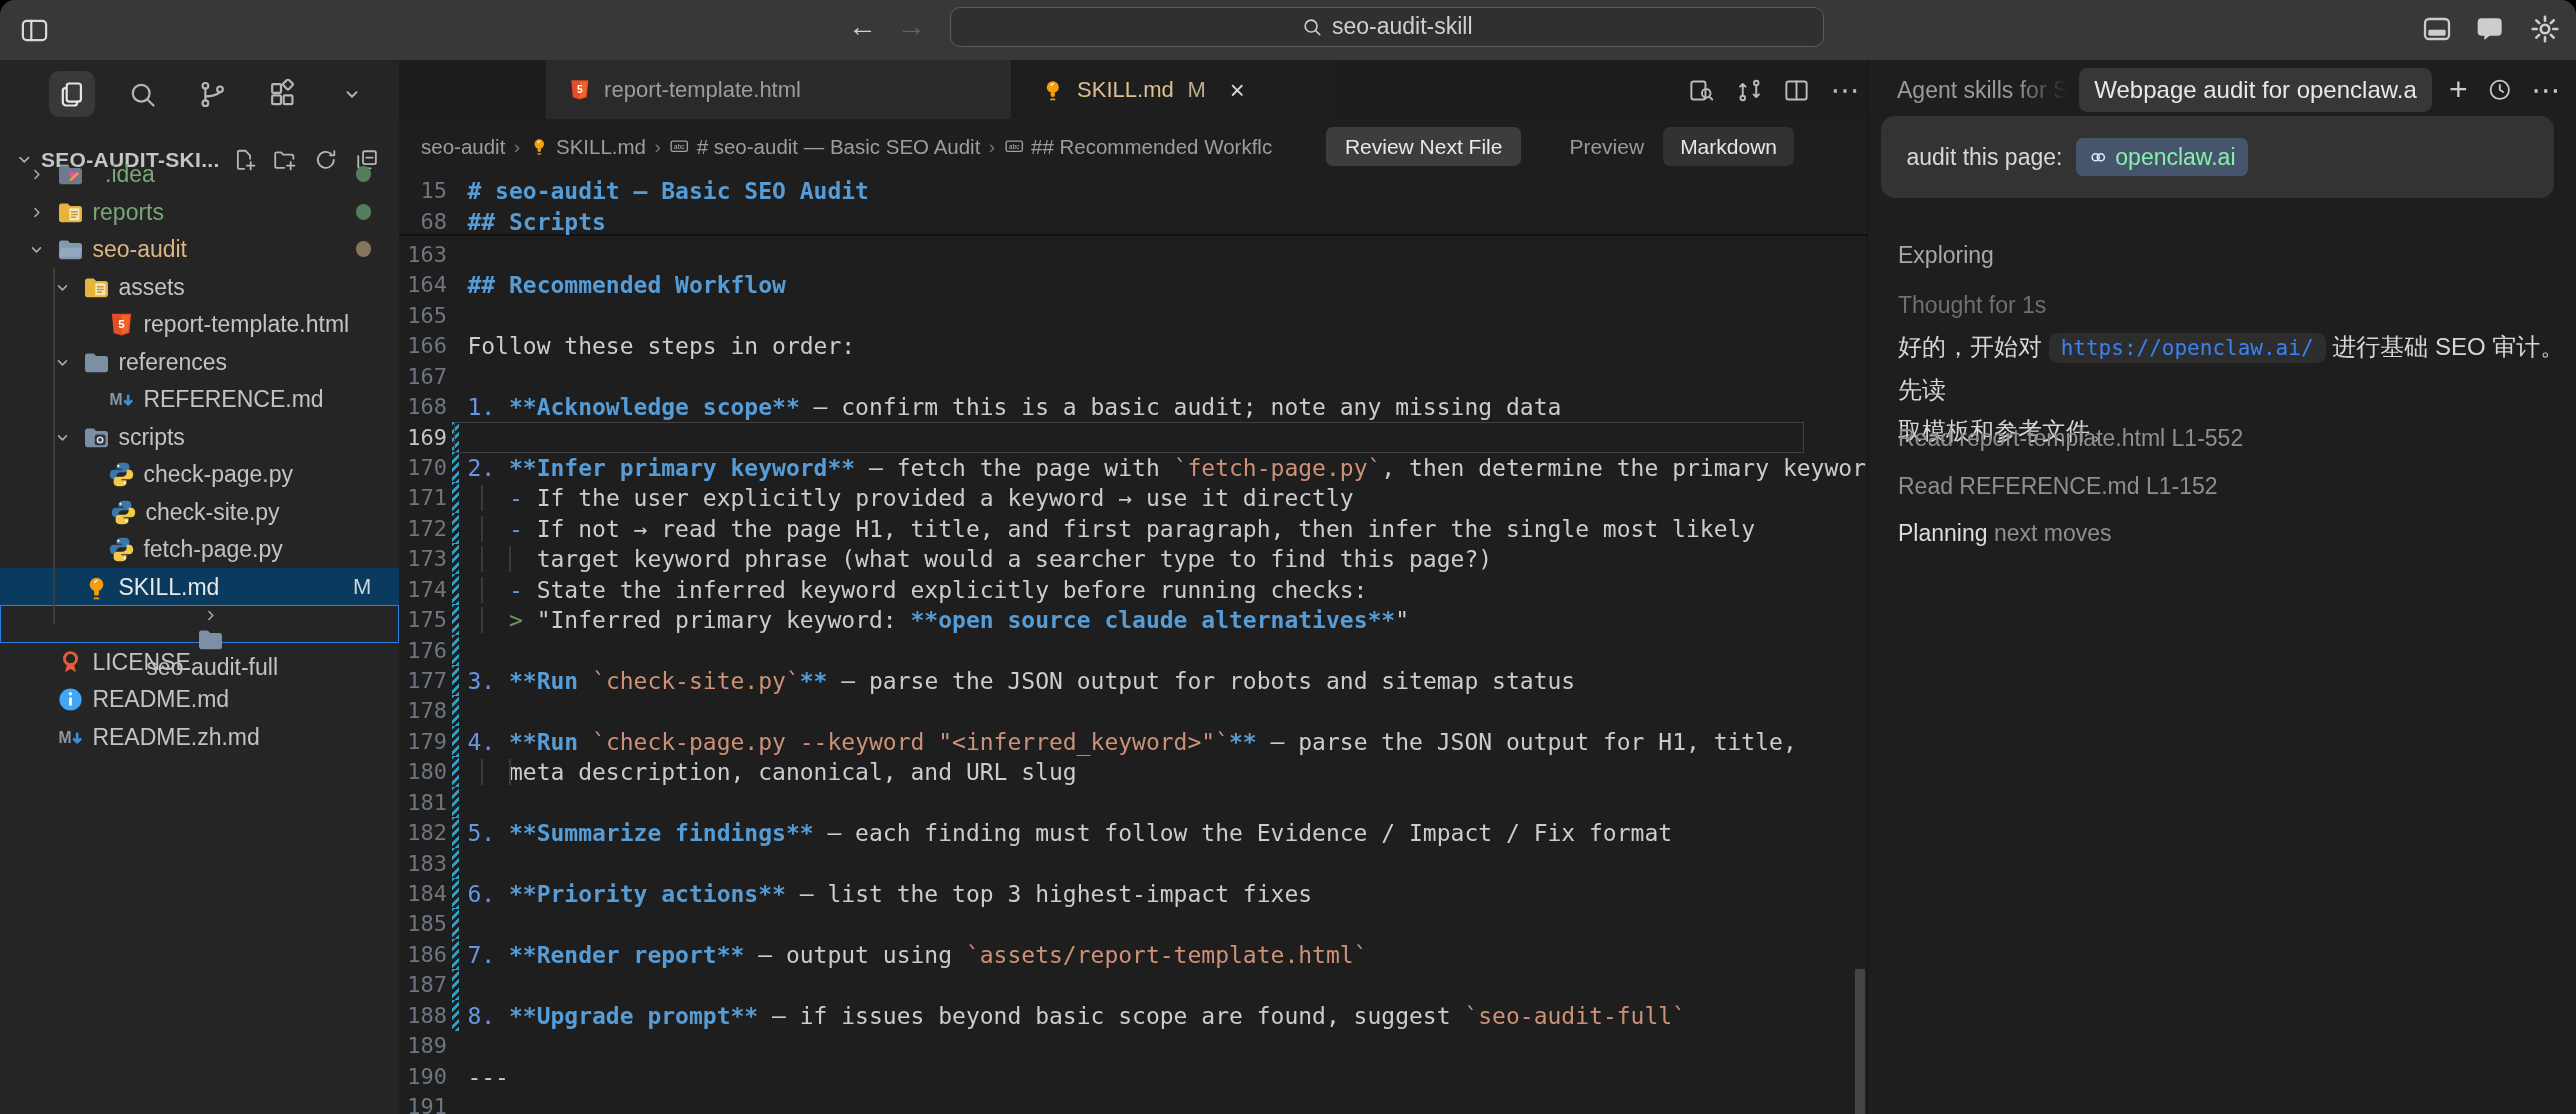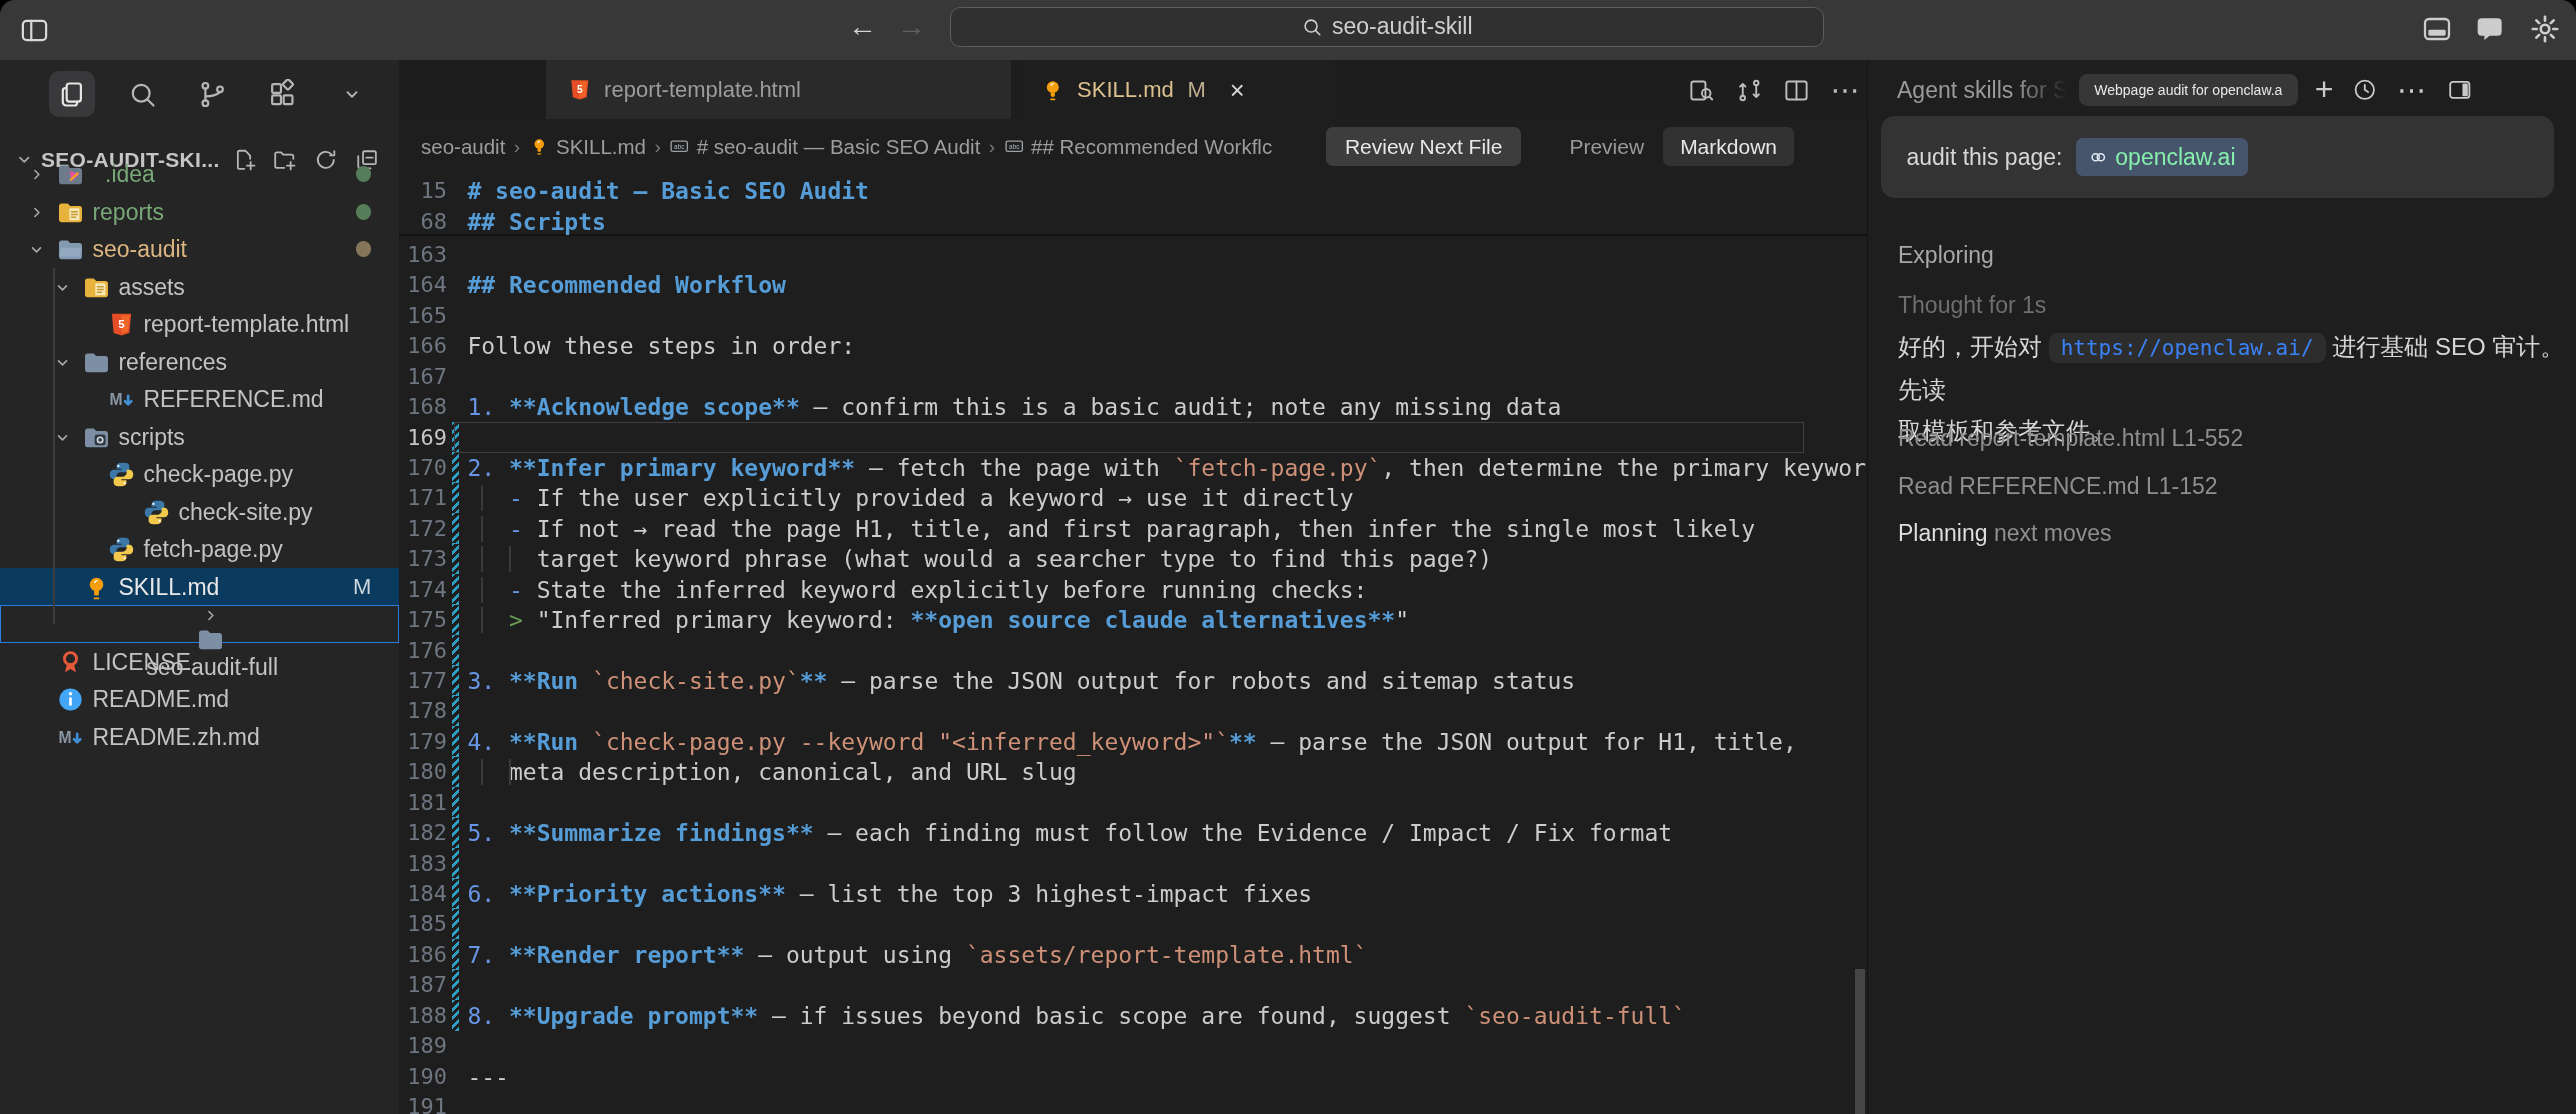--- a/index.html
+++ b/index.html
@@ -65,21 +65,21 @@
   .s-n{color:#6796e6;}
   .s-c{color:#ce9178;}
   .s-q{color:#6a9955;}
   .s-t{color:#cccccc;}
   .vscroll{position:absolute;left:1456px;top:794px;width:10.2px;height:147px;background:#454545;}
   
   .panel{position:absolute;left:1867px;top:60px;width:709px;height:1055px;background:#1e1e1e;border-left:1.7px solid #141414;}
   .p-head{position:absolute;left:0;top:0;width:100%;height:60px;display:flex;align-items:center;}
   .p-title{margin-left:29px;font-size:23px;color:#9a9a9a;white-space:nowrap;overflow:hidden;width:170px;position:relative;flex:none;}
   .p-title::after{content:"";position:absolute;right:0;top:0;bottom:0;width:51px;background:linear-gradient(90deg,rgba(30,30,30,0),#1e1e1e);}
-  .p-tab{flex:none;margin-left:12px;background:#373737;color:#e8e8e8;font-size:14px;border-radius:8.5px;padding:7.7px 15.3px;white-space:nowrap;max-width:358px;overflow:hidden;}
+  .p-tab{flex:none;margin-left:12px;background:#373737;color:#e8e8e8;font-size:24px;border-radius:8.5px;padding:7.7px 15.3px;white-space:nowrap;max-width:358px;overflow:hidden;}
   .p-hicons{display:flex;align-items:center;gap:19px;color:#c9c9c9;margin-left:17px;}
   .bubble{position:absolute;left:12.8px;top:56px;width:673px;height:82px;background:#333333;border-radius:13.6px;display:flex;align-items:center;padding-left:25.6px;gap:13.6px;font-size:23px;color:#d8d8d8;}
   .oc-chip{display:flex;align-items:center;gap:6.8px;background:#46556b;border-radius:6.8px;padding:5.1px 12px;color:#86efac;}
   .p-status{position:absolute;left:30px;font-size:23px;color:#a8a8a8;}
   .p-thought{position:absolute;left:30px;font-size:23px;color:#6f6f6f;}
   .p-zh{position:absolute;left:30px;font-size:24px;color:#d6d6d6;line-height:41px;}
   .zh-code{font-family:"DejaVu Sans Mono",monospace;font-size:21px;background:#2d2d2d;border-radius:8.5px;padding:2.6px 12px;color:#3b82f6;}
   .p-read{position:absolute;left:30px;font-size:23px;color:#8f8f8f;}
   .p-plan{position:absolute;left:30px;font-size:23px;color:#8f8f8f;}
   .p-plan .lead{color:#dedede;}
@@ -319,21 +319,21 @@
           <span class="fic">
             <svg viewBox="0 0 24 24" width="29" height="29" fill="none" stroke="currentColor" stroke-width="1.7" stroke-linecap="round" stroke-linejoin="round">
               <path d="M11.9 2.3c-2.4 0-4 1.1-4 2.8v2.1h4.2V8H5.6C3.7 8 2.3 9.6 2.3 12s1.4 4 3.3 4h2.1v-2.4c0-2 1.7-3.5 3.7-3.5h4.1c1.7 0 3-1.4 3-3.1V5.1c0-1.7-1.6-2.8-3.7-2.8z" fill="#3b78a8" stroke="none"></path>
               <path d="M12.1 21.7c2.4 0 4-1.1 4-2.8v-2.1h-4.2V16h6.5c1.9 0 3.3-1.6 3.3-4s-1.4-4-3.3-4h-2.1v2.4c0 2-1.7 3.5-3.7 3.5h-4.1c-1.7 0-3 1.4-3 3.1v1.9c0 1.7 1.6 2.8 3.7 2.8z" fill="#f2c94c" stroke="none"></path>
               <circle cx="9.4" cy="4.9" r=".9" fill="#fff" stroke="none"></circle>
               <circle cx="14.6" cy="19.1" r=".9" fill="#fff" stroke="none"></circle>
             </svg>
           </span>
           <span class="lbl">check-page.py</span>
         </div>
-        <div class="trow" style="top: 338px; padding-left: 108px;">
+        <div class="trow" style="top: 338px; padding-left: 75px;">
           <span class="chev"></span>
           <span class="fic">
             <svg viewBox="0 0 24 24" width="29" height="29" fill="none" stroke="currentColor" stroke-width="1.7" stroke-linecap="round" stroke-linejoin="round">
               <path d="M11.9 2.3c-2.4 0-4 1.1-4 2.8v2.1h4.2V8H5.6C3.7 8 2.3 9.6 2.3 12s1.4 4 3.3 4h2.1v-2.4c0-2 1.7-3.5 3.7-3.5h4.1c1.7 0 3-1.4 3-3.1V5.1c0-1.7-1.6-2.8-3.7-2.8z" fill="#3b78a8" stroke="none"></path>
               <path d="M12.1 21.7c2.4 0 4-1.1 4-2.8v-2.1h-4.2V16h6.5c1.9 0 3.3-1.6 3.3-4s-1.4-4-3.3-4h-2.1v2.4c0 2-1.7 3.5-3.7 3.5h-4.1c-1.7 0-3 1.4-3 3.1v1.9c0 1.7 1.6 2.8 3.7 2.8z" fill="#f2c94c" stroke="none"></path>
               <circle cx="9.4" cy="4.9" r=".9" fill="#fff" stroke="none"></circle>
               <circle cx="14.6" cy="19.1" r=".9" fill="#fff" stroke="none"></circle>
             </svg>
           </span>
           <span class="lbl">check-site.py</span>

